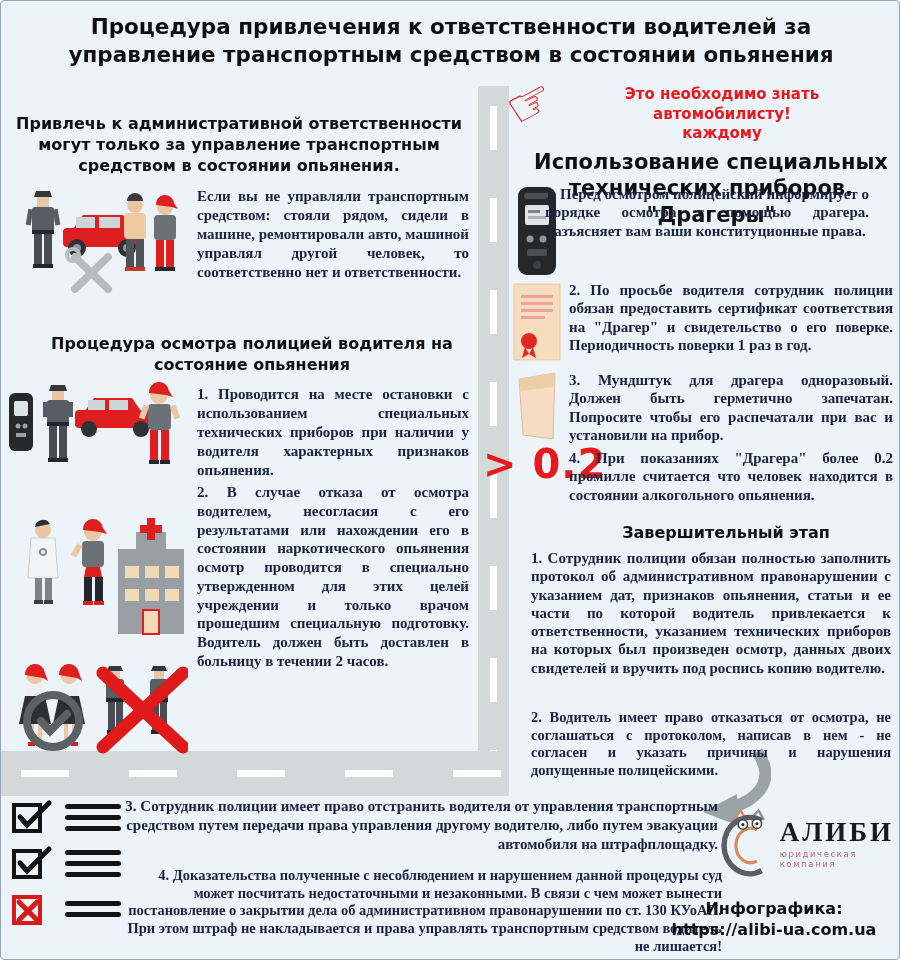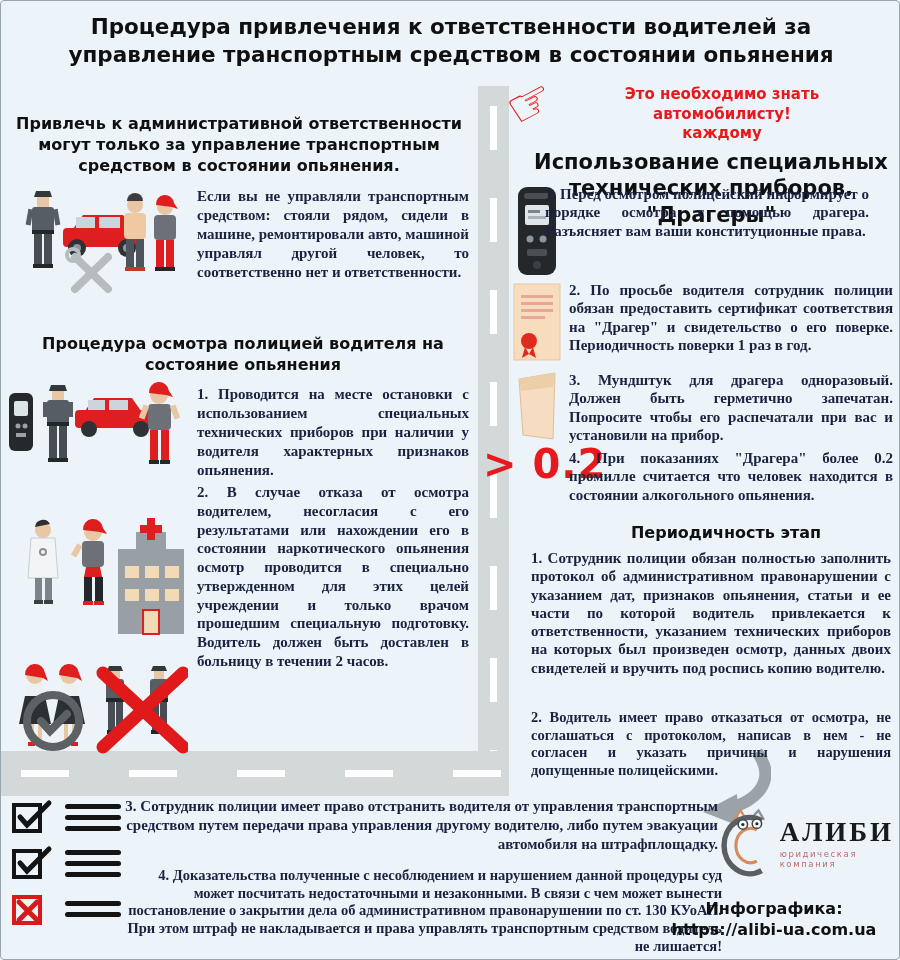--- a/index.html
+++ b/index.html
@@ -19,21 +19,21 @@
   .road-v .dash{position:absolute;left:12px;top:0;width:7px;height:100%;
     background:repeating-linear-gradient(to bottom,#ffffff 0 44px,rgba(0,0,0,0) 44px 92px);background-position:0 20px;}
   .road-h{left:0;top:750px;width:508px;height:45px;background:#d3d8d9;z-index:0;}
   .road-h .dash{position:absolute;left:0;top:19px;width:100%;height:7px;
     background:repeating-linear-gradient(to right,#ffffff 0 48px,rgba(0,0,0,0) 48px 108px);background-position:20px 0;}
 
   
   .intro-heading{left:10px;top:112px;width:456px;font-size:16px;line-height:1.32;}
   .ill1{left:12px;top:186px;}
   .intro-text{left:196px;top:186px;width:272px;font-size:15px;line-height:1.27;}
-  .inspection-heading{left:11px;top:333px;width:462px;font-size:16px;line-height:1.3;}
+  .inspection-heading{left:20px;top:333px;width:462px;font-size:16px;line-height:1.3;}
   .ill2{left:6px;top:378px;}
   .l-item1{left:196px;top:384px;width:272px;font-size:15px;line-height:1.27;}
   .l-item2{left:196px;top:482px;width:272px;font-size:15px;line-height:1.25;}
   .ill3{left:12px;top:513px;}
   .l-item3{left:196px;top:684px;width:272px;font-size:15px;line-height:1.25;}
   .ill4{left:12px;top:660px;}
 
   
   .hand{left:506px;top:76px;font-size:52px;line-height:1;transform:rotate(-28deg);}
   .callout{left:596px;top:84px;width:250px;font-size:15px;line-height:1.3;}
@@ -299,21 +299,21 @@
 
   <svg class="abs icon-mouth z2" width="48" height="78" viewBox="0 0 48 78">
     <path d="M6,10 L42,4 L40,70 L10,66 Z" fill="#f6dcc0" stroke="#dcbf9c"></path>
     <path d="M6,10 L42,4 L40,18 L8,22 Z" fill="#eccfa9"></path>
   </svg>
   <div class="abs serif just r-item3 z2">3. Мундштук для драгера одноразовый. Должен быть герметично запечатан. Попросите чтобы его распечатали при вас и установили на прибор.</div>
 
   <div class="abs comic red limit-badge z2">&gt; 0.2</div>
   <div class="abs serif just r-item4 z2">4. При показаниях "Драгера" более 0.2 промилле считается что человек находится в состоянии алкогольного опьянения.</div>
 
-  <div class="abs comic center final-heading z2">Периодичность этап</div>
+  <div class="abs comic center final-heading z2">Завершительный этап</div>
   <div class="abs serif just r-final1 z2">1. Сотрудник полиции обязан полностью заполнить протокол об административном правонарушении с указанием дат, признаков опьянения, статьи и ее части по которой водитель привлекается к ответственности, указанием технических приборов на которых был произведен осмотр, данных двоих свидетелей и вручить под роспись копию водителю.</div>
   <div class="abs serif just r-final2 z2">2. Водитель имеет право отказаться от осмотра, не соглашаться с протоколом, написав в нем - не согласен и указать причины и нарушения допущенные полицейскими.</div>
 
   <svg class="abs gray-arrow" width="80" height="85" viewBox="0 0 80 85">
     <path d="M66,6 C84,30 72,52 40,62" fill="none" stroke="#9aa3a8" stroke-width="12"></path>
     <polygon points="46,48 12,66 48,80" fill="#9aa3a8"></polygon>
   </svg>
 
   <div class="abs chk-group g1 z2">
     <svg class="chk" width="46" height="40" viewBox="0 0 46 40">

